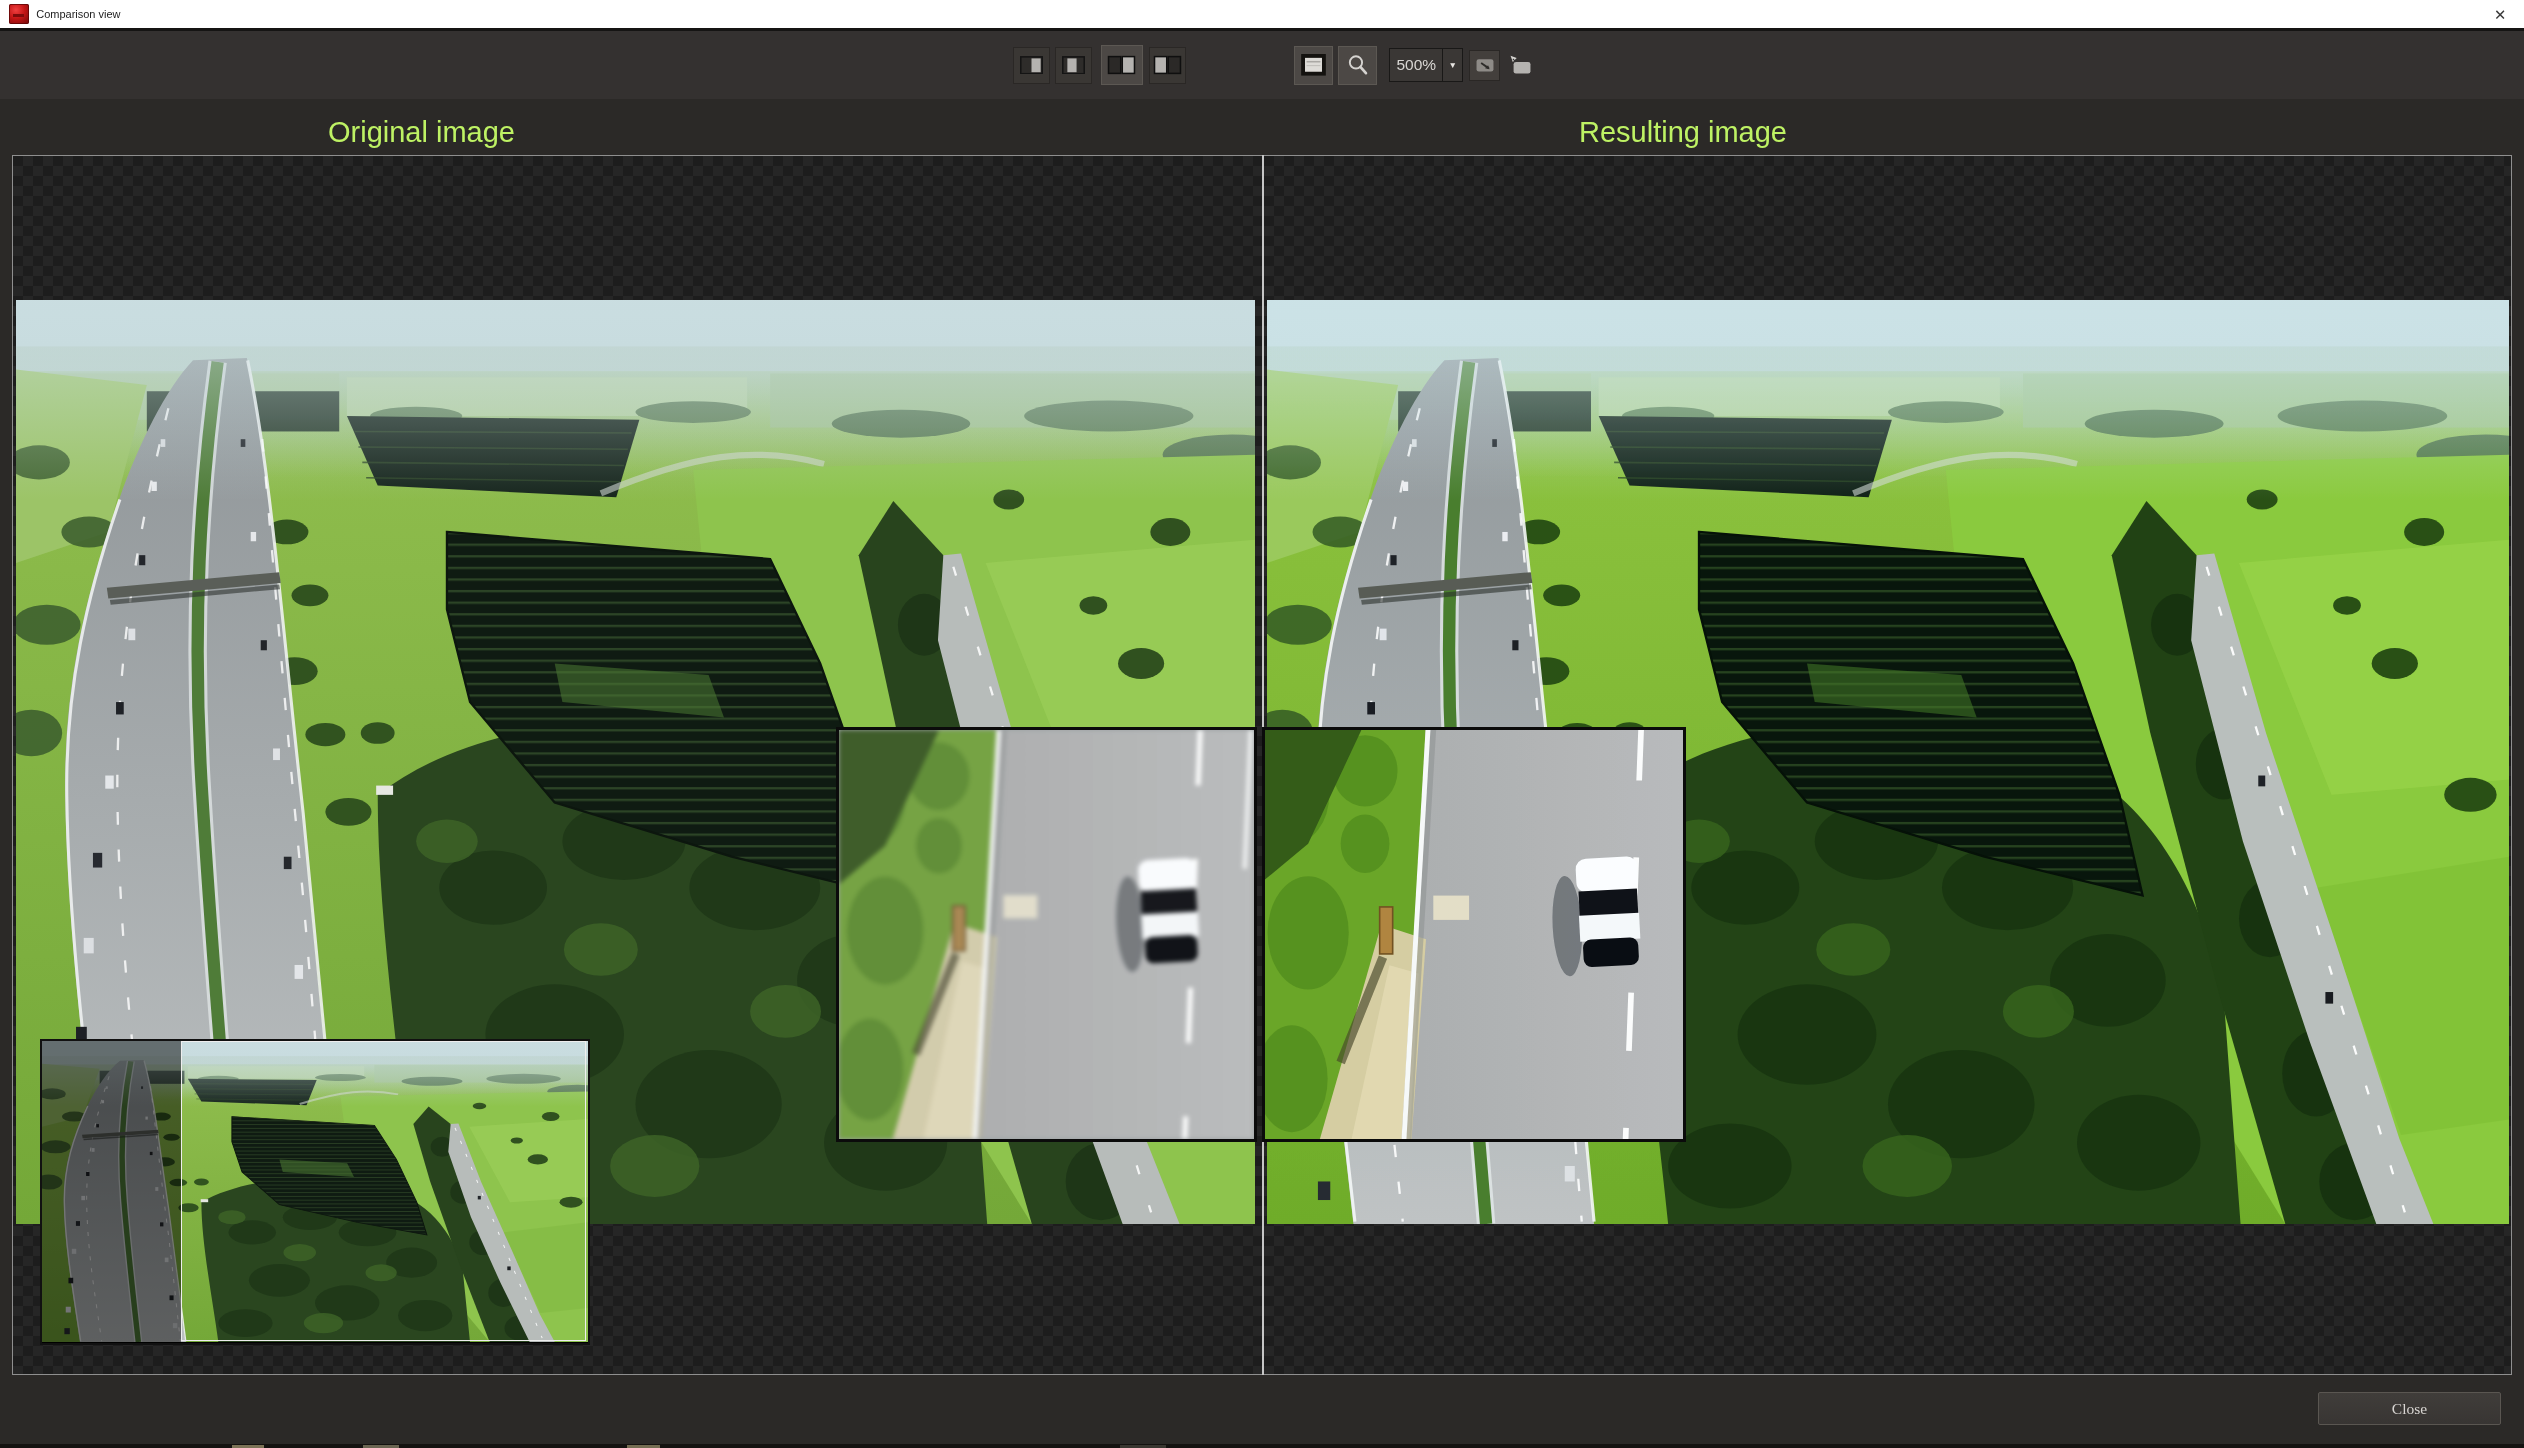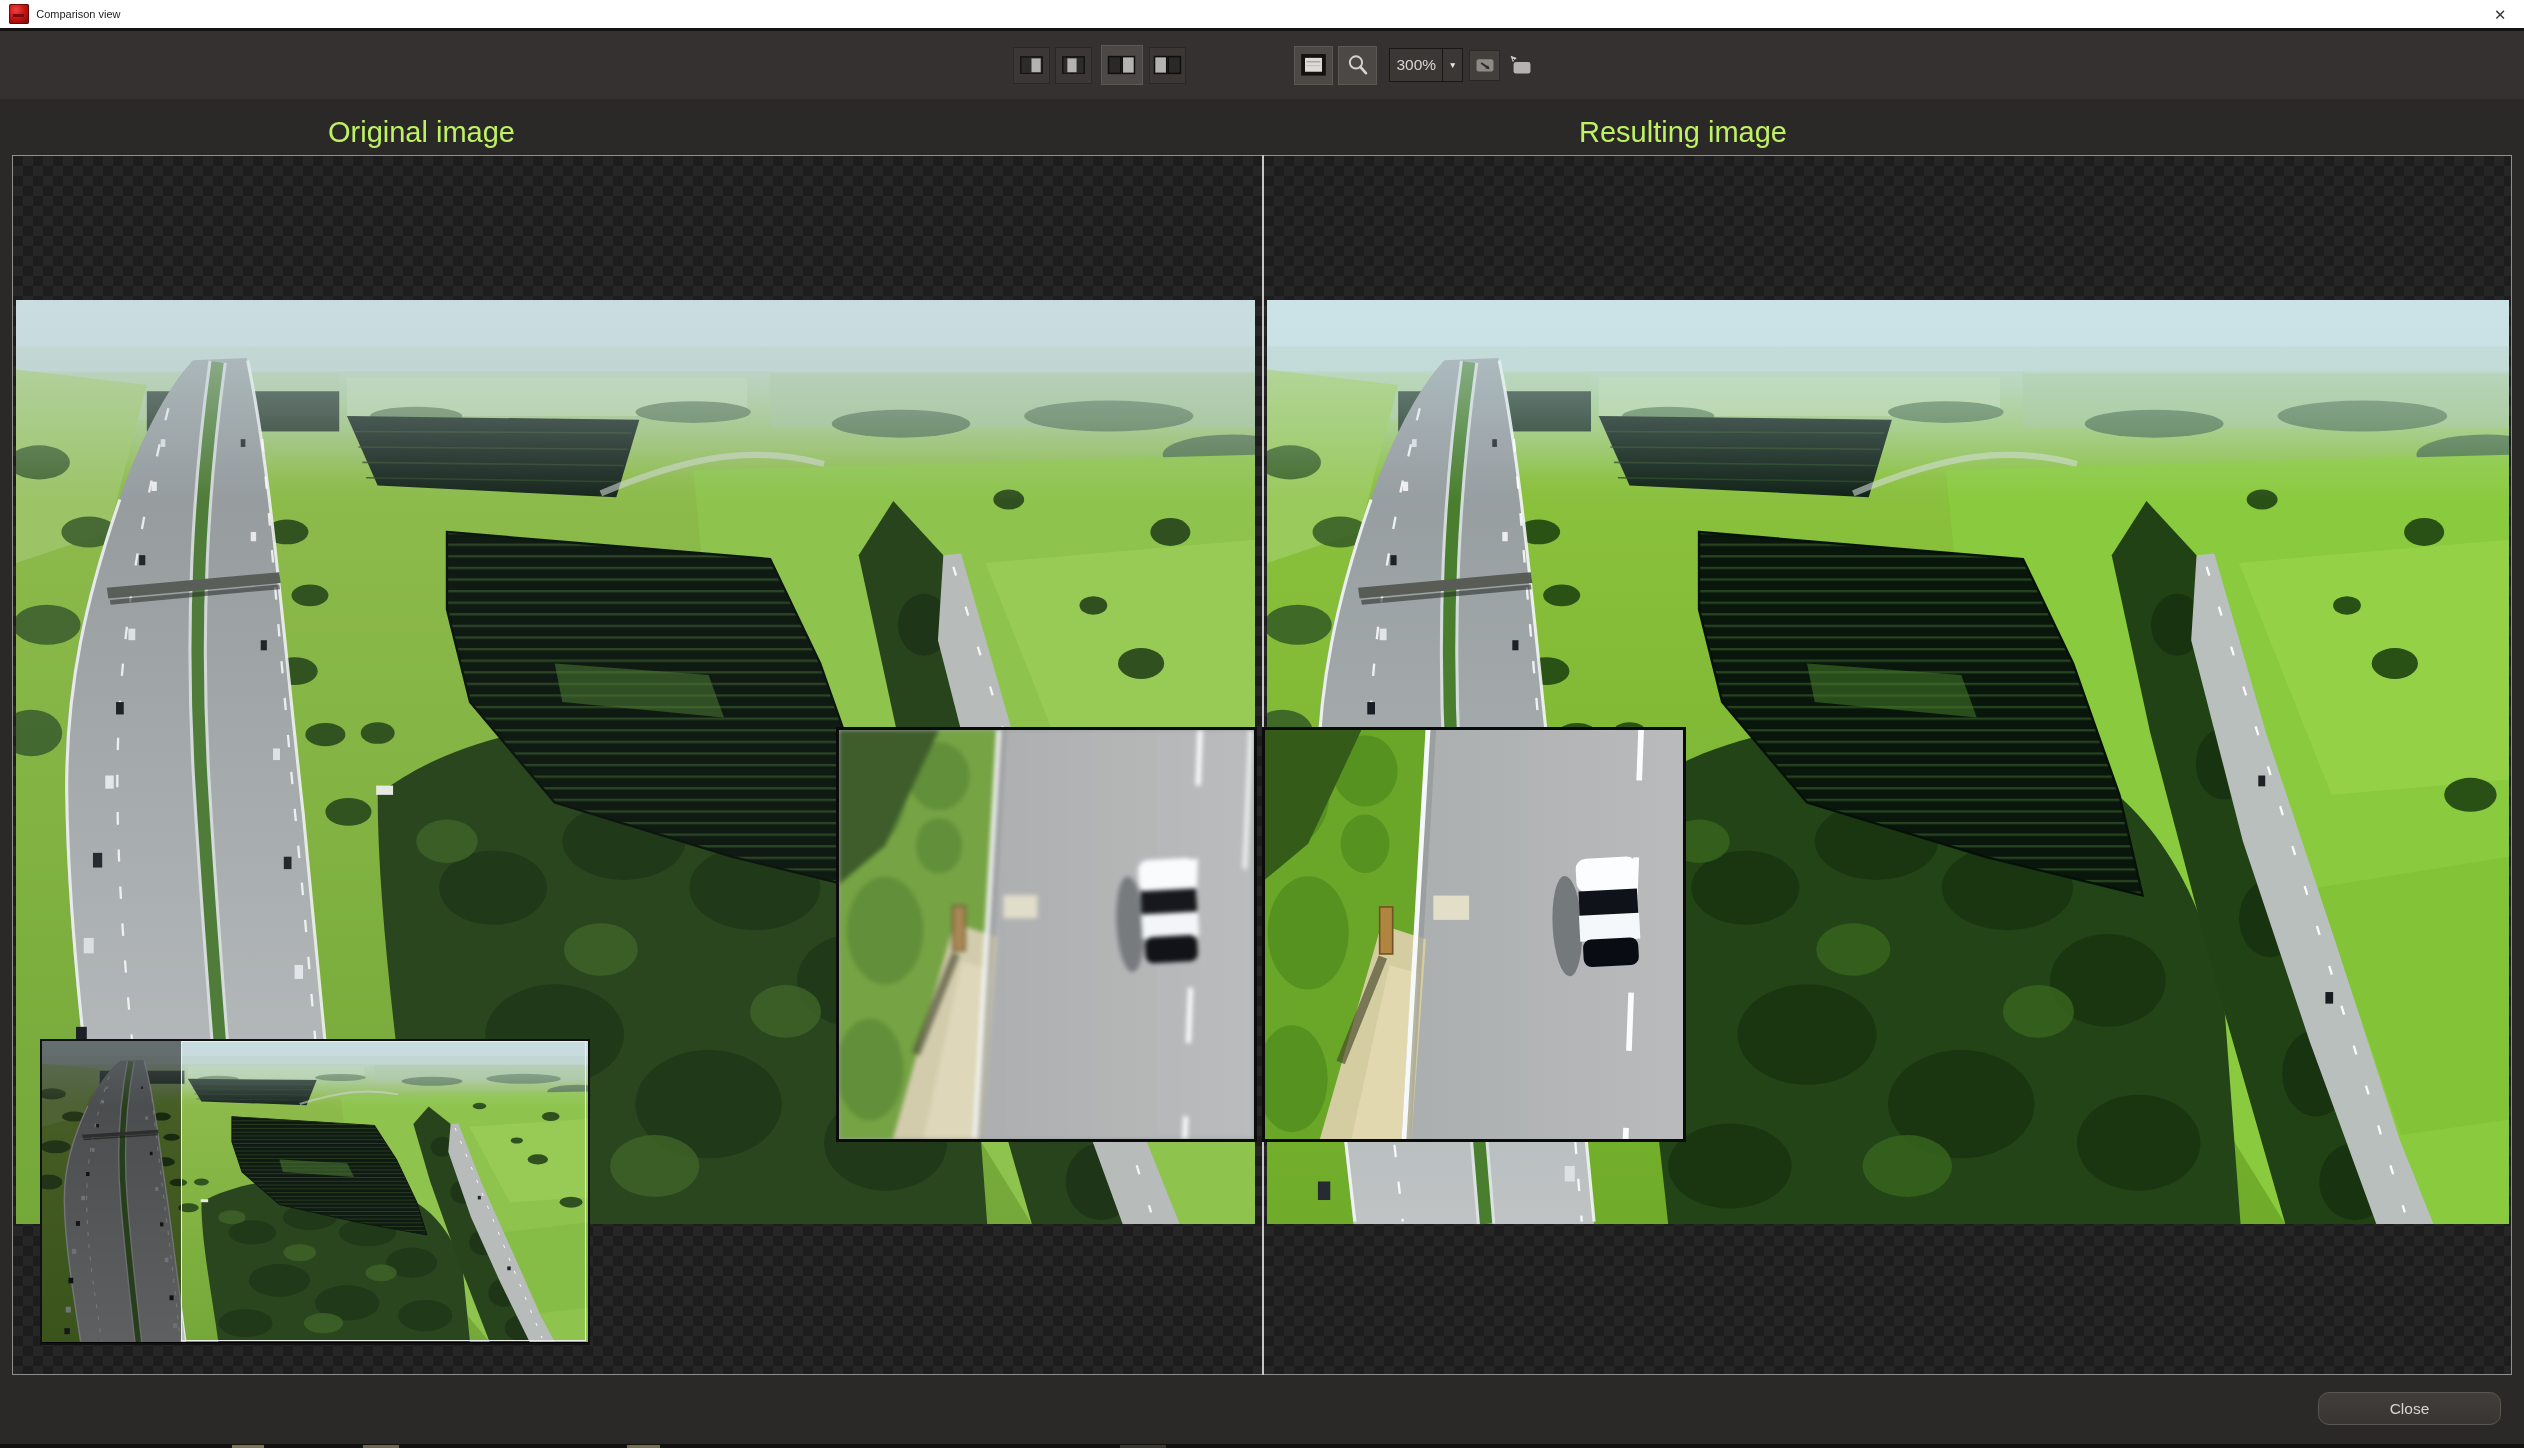--- a/index.html
+++ b/index.html
@@ -62,22 +62,22 @@
   .inset-right svg{filter:saturate(1.18) contrast(1.06);transform:scale(1.05) translate(4.6px,2.3px);}
   
   .navigator{position:absolute;left:40px;top:1039px;width:550px;height:306px;box-sizing:border-box;
     border:2.3px solid #111111;background:#000;z-index:10;overflow:hidden;}
   .navigator svg{display:block;width:546px;height:301px;}
   .nav-dim{position:absolute;left:0;top:0;width:139px;height:301px;background:rgba(0,0,0,.5);}
   .nav-view{position:absolute;left:139px;top:0;width:405px;height:300px;box-sizing:border-box;
     border:1.5px solid #eeeeee;}
   
   .close-btn{position:absolute;left:2318px;top:1392px;width:183px;height:33px;box-sizing:border-box;
-    background:linear-gradient(#403d3a,#383533);border:0.8px solid #5a5651;border-radius:11px;
-    color:#d8d5d2;font-size:15.5px;display:flex;align-items:center;justify-content:center;cursor:pointer;z-index:12;}
+    background:linear-gradient(#403d3a,#383533);border:0.8px solid #5a5651;border-radius:2px;
+    color:#d8d5d2;font-size:15.5px;display:flex;align-items:center;justify-content:center;cursor:pointer;z-index:12;font-family:Liberation Serif, serif;}
   .bottom-strip{position:absolute;left:0;top:1444px;width:2525px;height:4.6px;background:#141210;z-index:3;}
   .sliver{position:absolute;height:3.9px;top:1445px;z-index:4;}
   .hidden-defs{position:absolute;width:0;height:0;overflow:hidden;}
 </style>
 </head>
 <body>
 
 <svg class="hidden-defs" aria-hidden="true">
   <defs>
     <linearGradient id="gField" x1="0" y1="0" x2="0" y2="1">
@@ -323,21 +323,21 @@
   </div>
   <div class="tb-gap6"></div>
   <div class="tb-btn sel" style="width:39px;height:39px;">
     <svg width="23" height="23" viewBox="0 0 30 30">
       <circle cx="13" cy="11" r="8" fill="none" stroke="#d5d3d0" stroke-width="2.5"></circle>
       <line x1="19" y1="17" x2="26" y2="25" stroke="#d5d3d0" stroke-width="3.5" stroke-linecap="round"></line>
     </svg>
   </div>
   <div class="tb-gap16"></div>
   <div class="combo">
-    <div class="combo-value">300%</div>
+    <div class="combo-value">500%</div>
     <div class="combo-arrow">▼</div>
   </div>
   <div class="tb-gap8"></div>
   <div class="tb-small">
     <svg width="20" height="18.6" viewBox="0 0 26 24">
       <rect x="2" y="4" width="22" height="16" rx="3" fill="#8e8b87"></rect>
       <line x1="8" y1="9" x2="18" y2="16" stroke="#2e2c2a" stroke-width="2.5"></line>
       <polygon points="19,17 13,16 17,12" fill="#2e2c2a"></polygon>
     </svg>
   </div>

